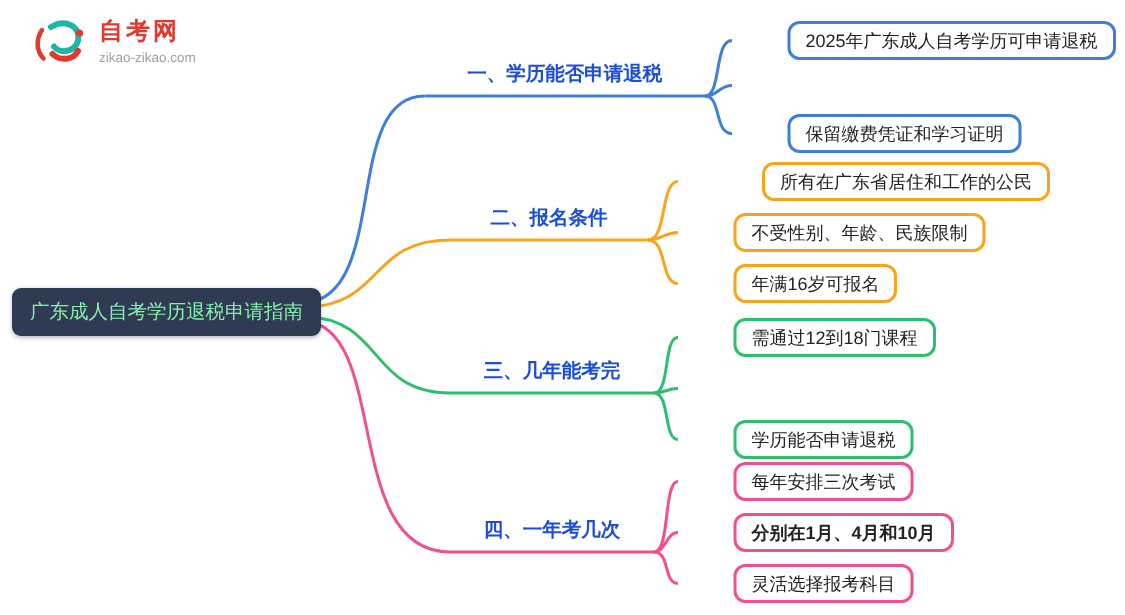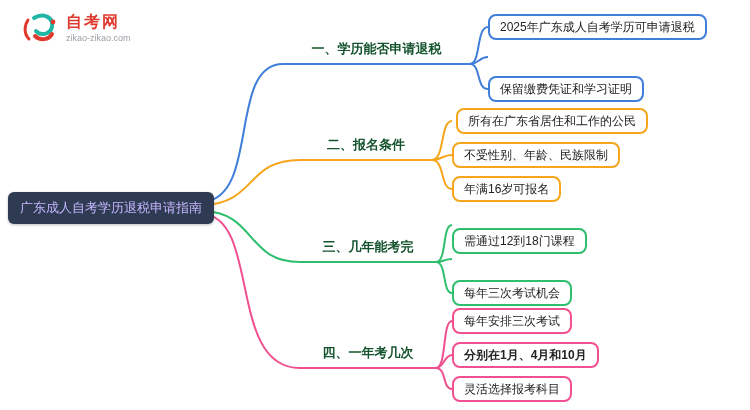--- a/index.html
+++ b/index.html
@@ -11,42 +11,42 @@
 
   
   .logo{position:absolute;left:22px;top:10px;display:flex;align-items:center;gap:8px;}
   .logo-text{display:flex;flex-direction:column;line-height:1.2;}
   .logo-title{color:#e03a2f;font-size:16px;font-weight:bold;letter-spacing:2px;}
   .logo-sub{color:#9aa0a6;font-size:9px;margin-top:2px;}
 
   
   .root-node{
     position:absolute;left:8px;top:192px;height:32px;
-    background:#2f3b52;color:#c4b5fd;border-radius:6px;
+    background:#2f3b52;color:#86efac;border-radius:6px;
     display:flex;align-items:center;justify-content:center;
     padding:0 12px;font-size:13px;white-space:nowrap;
     box-shadow:0 1px 3px rgba(0,0,0,.25);
   }
 
   
   .branch-label{
-    position:absolute;text-align:center;font-size:13px;font-weight:bold;color:#14532d;
+    position:absolute;text-align:center;font-size:13px;font-weight:bold;color:#1d4ed8;
     padding-bottom:5px;border-bottom:2px solid #000;white-space:nowrap;
   }
   .branch-1{left:283px;top:40px;width:187px;border-color:#3f7ed9;}
   .branch-2{left:300px;top:136px;width:132px;border-color:#f6a51c;}
   .branch-3{left:300px;top:238px;width:136px;border-color:#2ebe6e;}
   .branch-4{left:300px;top:344px;width:136px;border-color:#f0508f;font-family:Liberation Mono, monospace;}
 
   
   .leaf{
     position:absolute;height:26px;box-sizing:border-box;
     background:#ffffff;border:2px solid #000;border-radius:8px;
     display:flex;align-items:center;padding:0 10px;
-    font-size:12px;color:#222222;white-space:nowrap;
+    font-size:12px;color:#222222;white-space:nowrap;margin-left:37px;
   }
   .leaf.b1{border-color:#3f7ed9;}
   .leaf.b2{border-color:#f6a51c;}
   .leaf.b3{border-color:#2ebe6e;}
   .leaf.b4{border-color:#f0508f;}
 </style>
 </head>
 <body>
 
 <div class="stage">
@@ -91,24 +91,24 @@
   <div class="root-node">广东成人自考学历退税申请指南</div>
 
   <div class="branch-label branch-1">一、学历能否申请退税</div>
   <div class="branch-label branch-3">三、几年能考完</div>
   <div class="branch-label branch-2">二、报名条件</div>
   <div class="branch-label branch-4">四、一年考几次</div>
 
   <div class="leaf b1" style="left:488px;top:14px;">2025年广东成人自考学历可申请退税</div>
   <div class="leaf b1" style="left:488px;top:76px;">保留缴费凭证和学习证明</div>
 
-  <div class="leaf b2" style="left:456px;top:108px;">所有在广东省居住和工作的公民</div>
+  <div class="leaf b2" style="left:471px;top:108px;">所有在广东省居住和工作的公民</div>
   <div class="leaf b2" style="left:452px;top:142px;">不受性别、年龄、民族限制</div>
   <div class="leaf b2" style="left:452px;top:176px;">年满16岁可报名</div>
 
-  <div class="leaf b3" style="left:452px;top:228px;">需通过12到18门课程</div>
-  <div class="leaf b3" style="left:452px;top:280px;">每年三次考试机会</div>
+  <div class="leaf b3" style="left:452px;top:212px;">需通过12到18门课程</div>
+  <div class="leaf b3" style="left:452px;top:280px;">学历能否申请退税</div>
 
   <div class="leaf b4" style="left:452px;top:308px;">每年安排三次考试</div>
   <div class="leaf b4" style="left:452px;top:342px;font-weight:bold;">分别在1月、4月和10月</div>
   <div class="leaf b4" style="left:452px;top:376px;">灵活选择报考科目</div>
 
 </div>
 
 </body></html>

